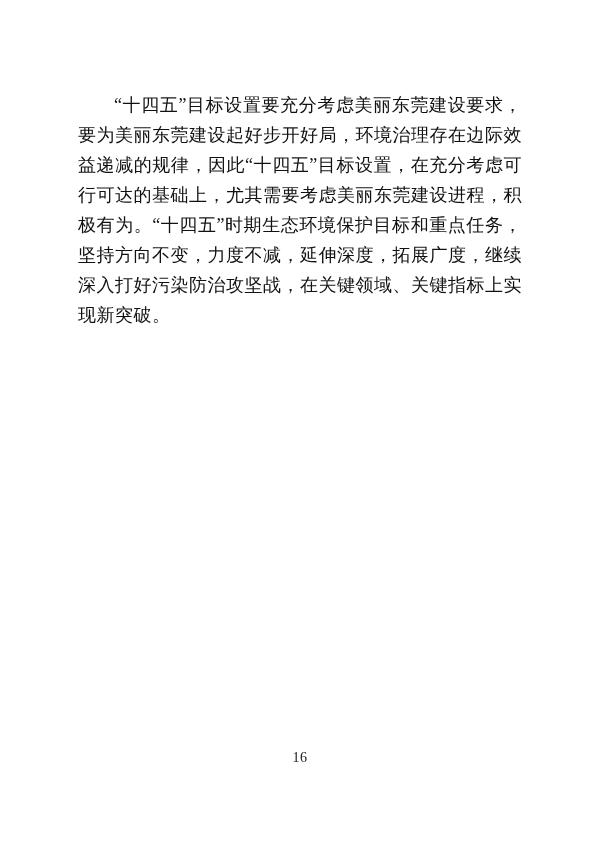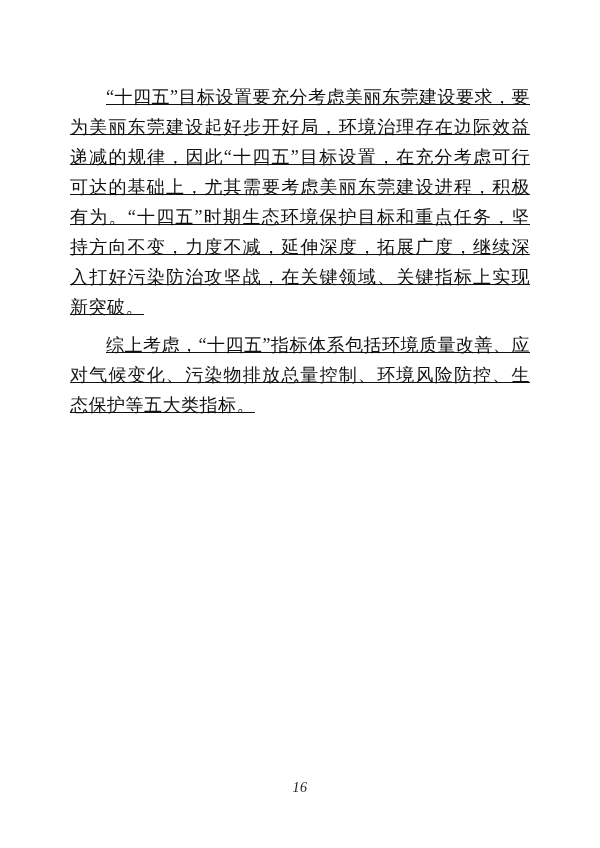--- a/index.html
+++ b/index.html
@@ -16,49 +16,46 @@
     font-family: "Liberation Serif", "DejaVu Serif", serif;
     color: #111111;
   }
   .doc-body {
     position: absolute;
     left: 62px;
     top: 74px;
     width: 476px;
   }
   .doc-body p {
-    margin: 8px;
+    margin: 16px;
     font-size: 18px;
     line-height: 30px;
     letter-spacing: 0.5px;
     text-align: justify;
     text-justify: inter-ideograph;
     text-indent: 2em;
     word-break: break-all;
-    text-decoration: underline;
   }
   .page-footer {
     position: absolute;
     left: 0;
-    top: 778px;
+    top: 748px;
     width: 600px;
     text-align: center;
-    font-style: italic;
   }
   .page-number {
     font-size: 14px;
     line-height: 18px;
     color: #1a1a1a;
     letter-spacing: 0.5px;
   }
 </style>
 </head>
 <body>
 
 <div class="page">
   <div class="doc-body">
     <p>“十四五”目标设置要充分考虑美丽东莞建设要求，要为美丽东莞建设起好步开好局，环境治理存在边际效益递减的规律，因此“十四五”目标设置，在充分考虑可行可达的基础上，尤其需要考虑美丽东莞建设进程，积极有为。“十四五”时期生态环境保护目标和重点任务，坚持方向不变，力度不减，延伸深度，拓展广度，继续深入打好污染防治攻坚战，在关键领域、关键指标上实现新突破。</p>
-    <p>综上考虑，“十四五”指标体系包括环境质量改善、应对气候变化、污染物排放总量控制、环境风险防控、生态保护等五大类指标。</p>
   </div>
   <div class="page-footer">
     <span class="page-number">16</span>
   </div>
 </div>
 
 </body></html>

